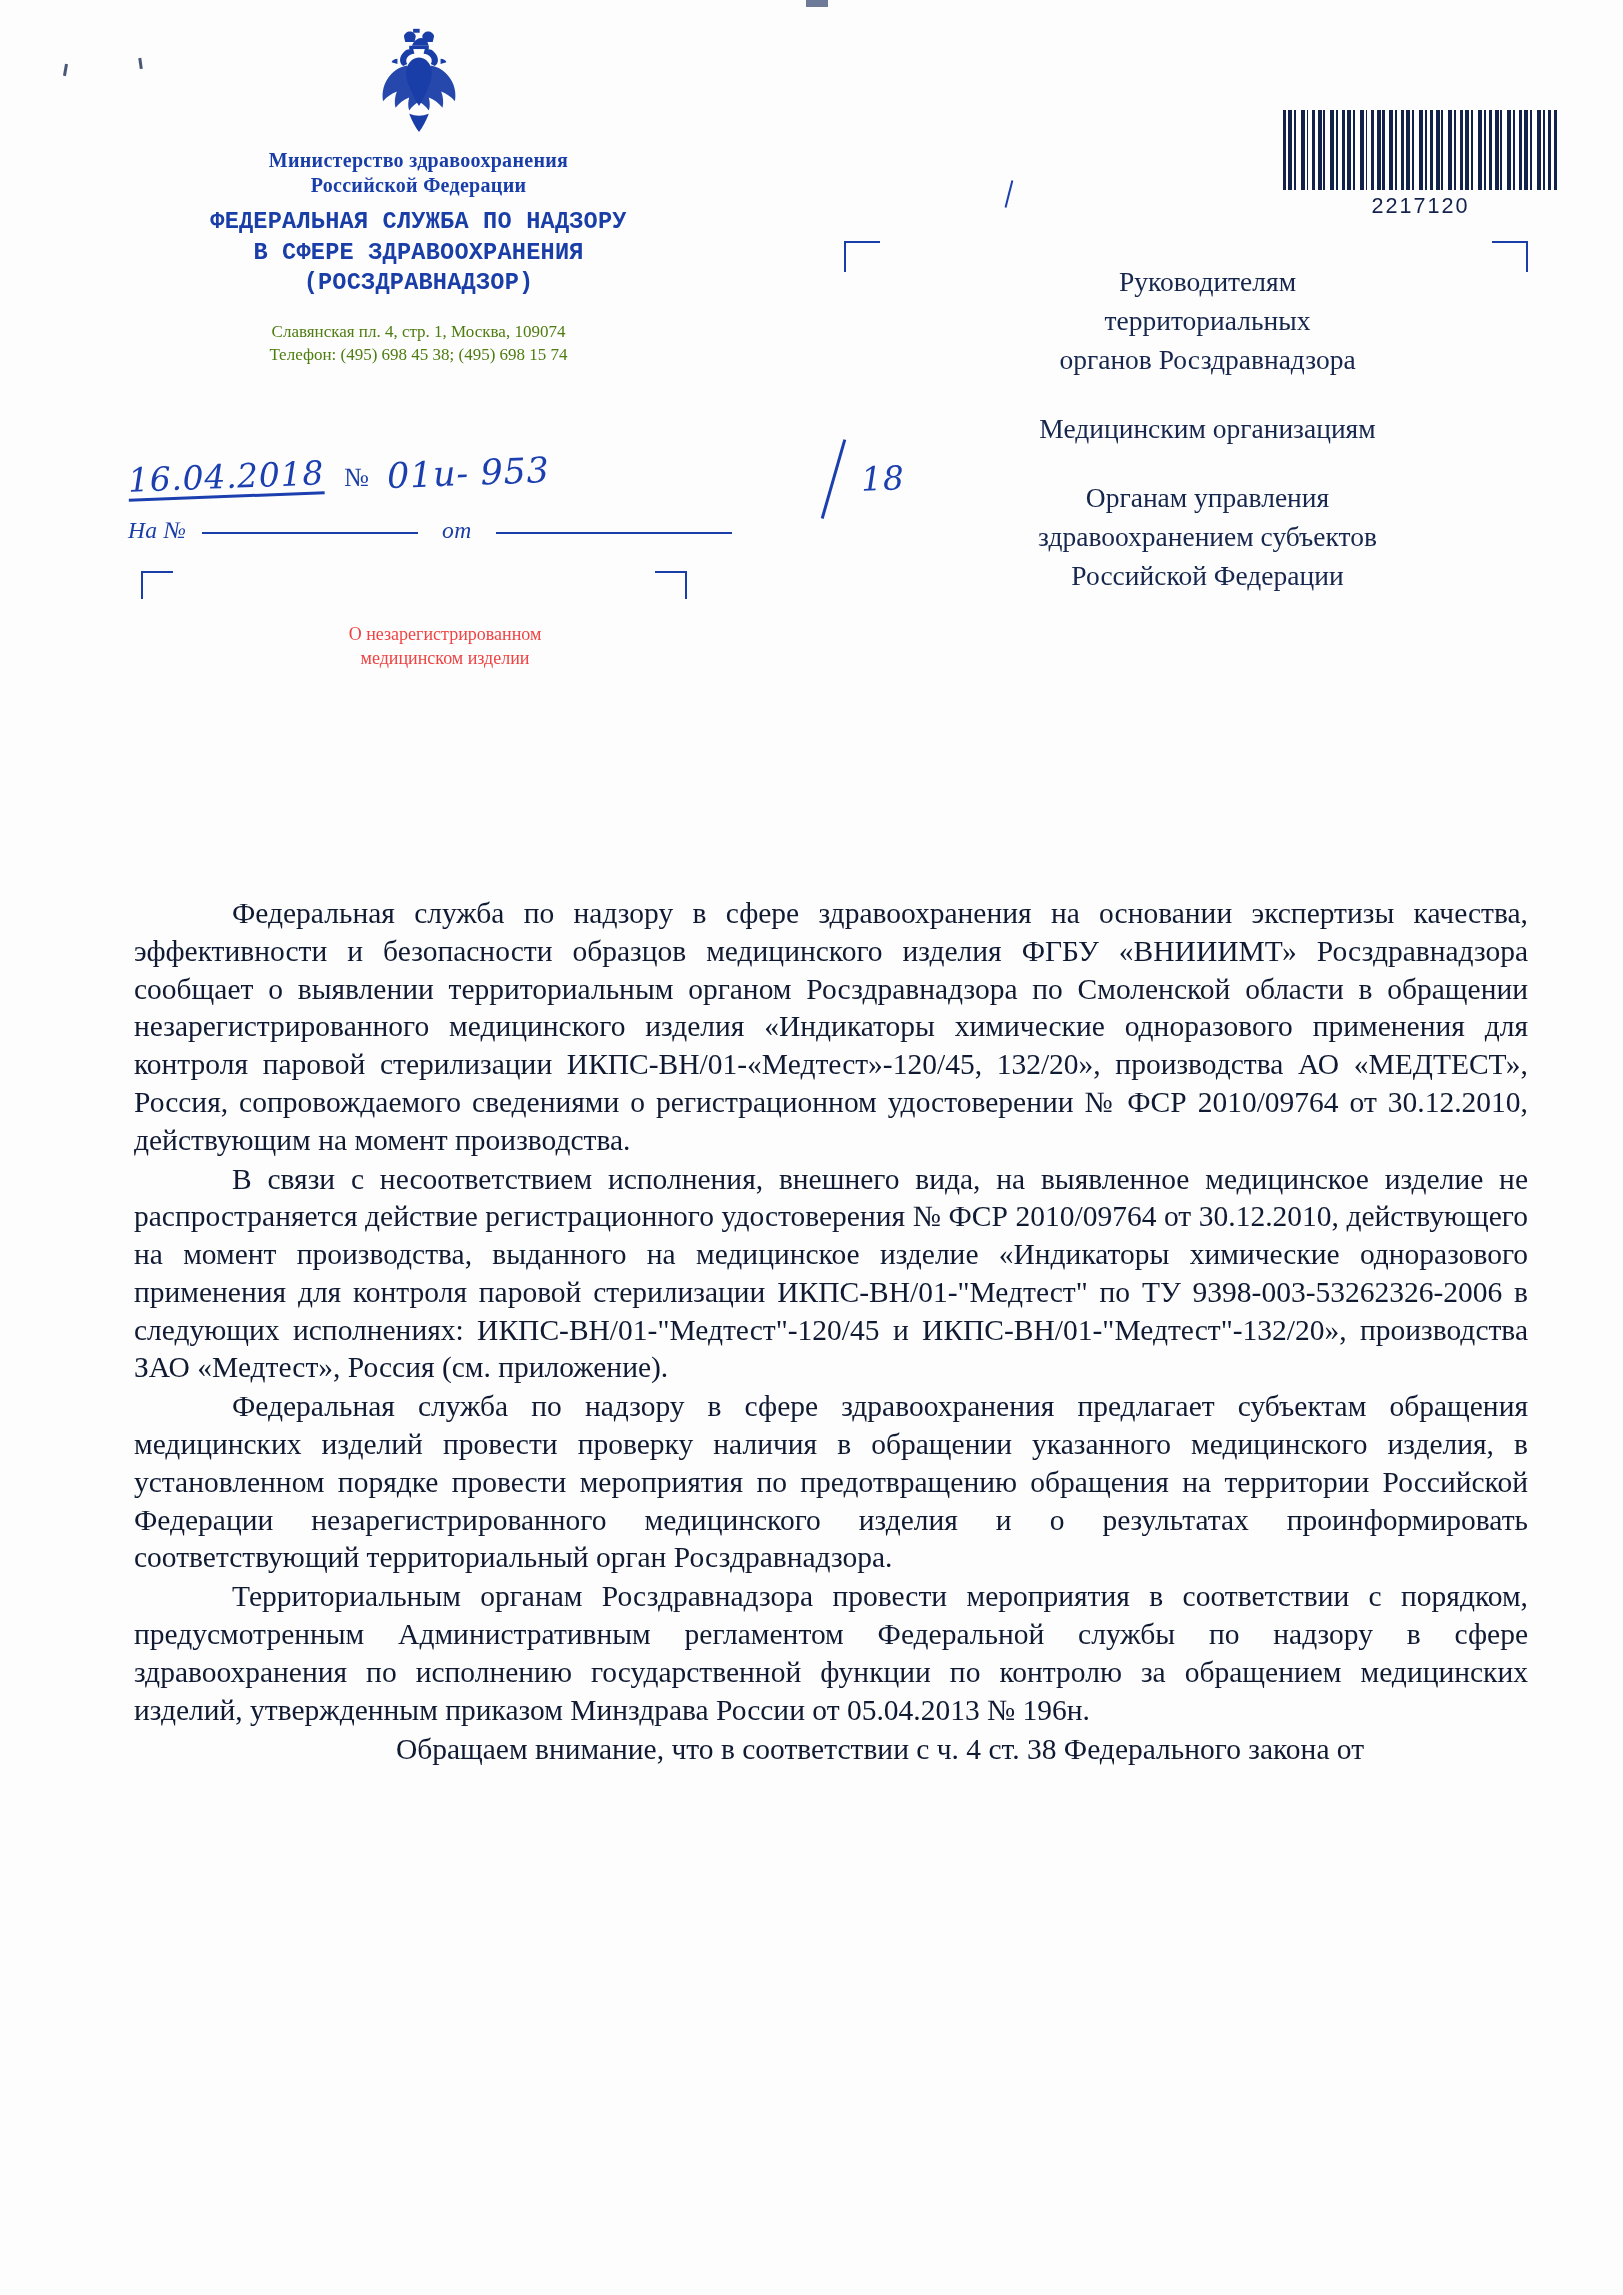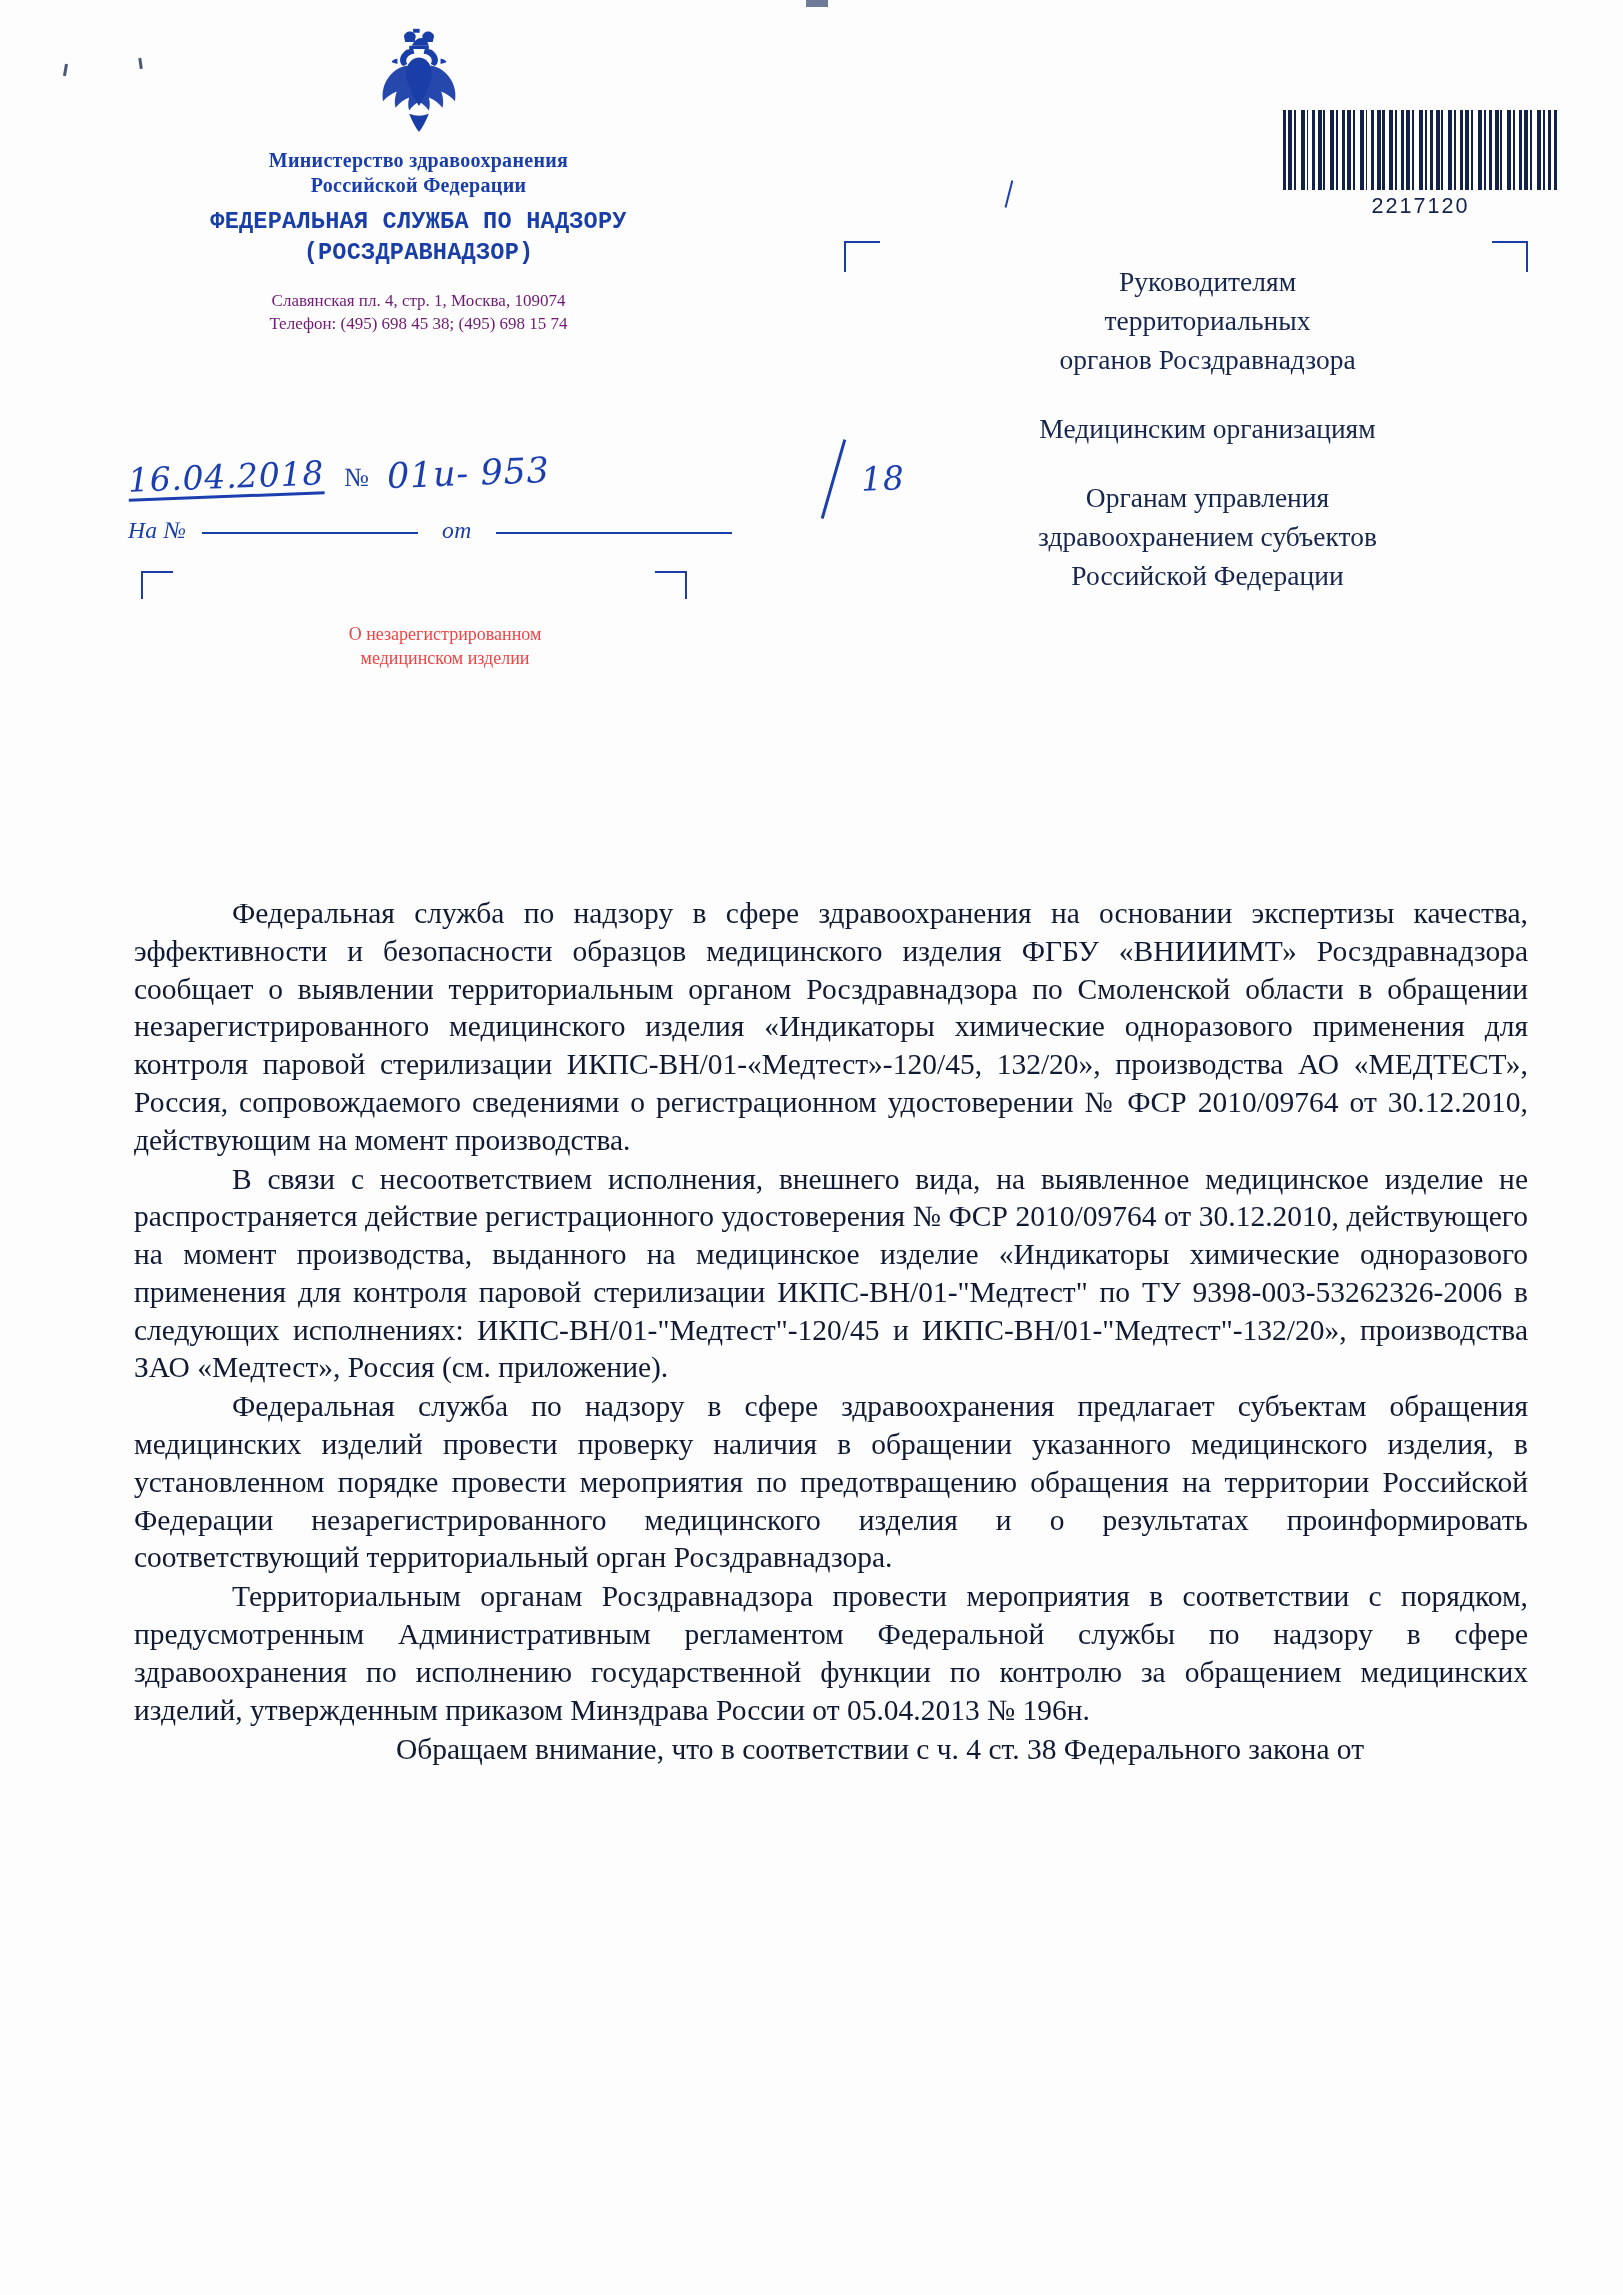--- a/index.html
+++ b/index.html
@@ -54,21 +54,21 @@
     font-size: 23.6px;
     line-height: 1.3;
     color: #1a3ea8;
     margin-top: 9.2px;
     letter-spacing: 0.2px;
   }
   .addr {
     margin-top: 22px;
     font-size: 17px;
     line-height: 1.35;
-    color: #701a75;
+    color: #4d7c0f;
   }
 
   
   .reg-line {
     position: absolute;
     left: 128px;
     top: 452px;
     width: 700px;
     height: 72px;
   }
@@ -271,20 +271,21 @@
           <path d="M60 134 c4 10 9 20 15 28 c6-8 11-18 15-28 c-10 4-20 4-30 0 z"></path>
         </g>
       </svg>
     </div>
     <div class="ministry">
       <div>Министерство здравоохранения</div>
       <div>Российской Федерации</div>
     </div>
     <div class="agency">
       <div>ФЕДЕРАЛЬНАЯ СЛУЖБА ПО НАДЗОРУ</div>
+      <div>В СФЕРЕ ЗДРАВООХРАНЕНИЯ</div>
       <div>(РОСЗДРАВНАДЗОР)</div>
     </div>
     <div class="addr">
       <div>Славянская пл. 4, стр. 1, Москва, 109074</div>
       <div>Телефон: (495) 698 45 38; (495) 698 15 74</div>
     </div>
   </div>
 
   <div class="reg-line">
     <span class="hand hand-date">16.04.2018</span>

